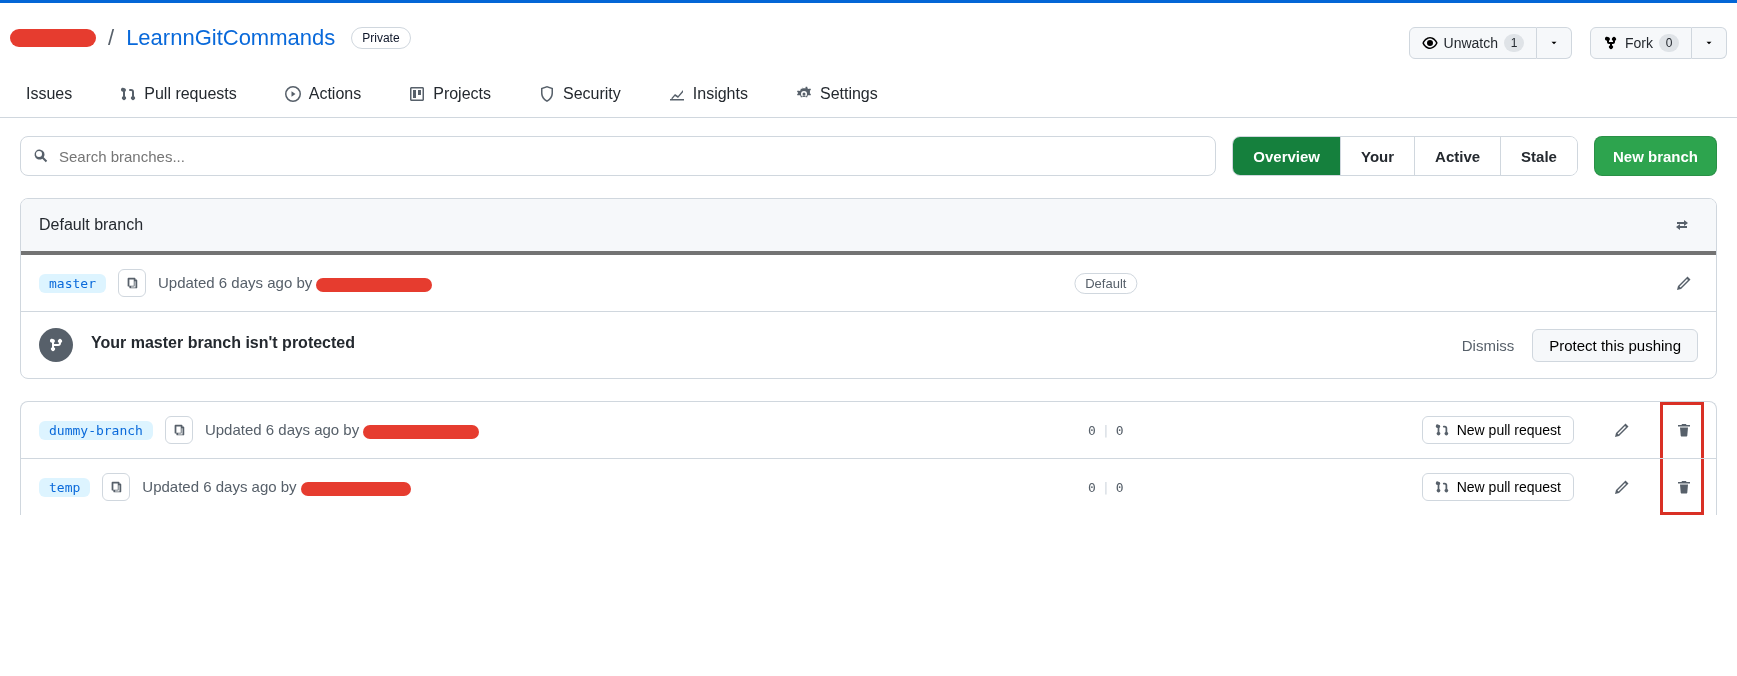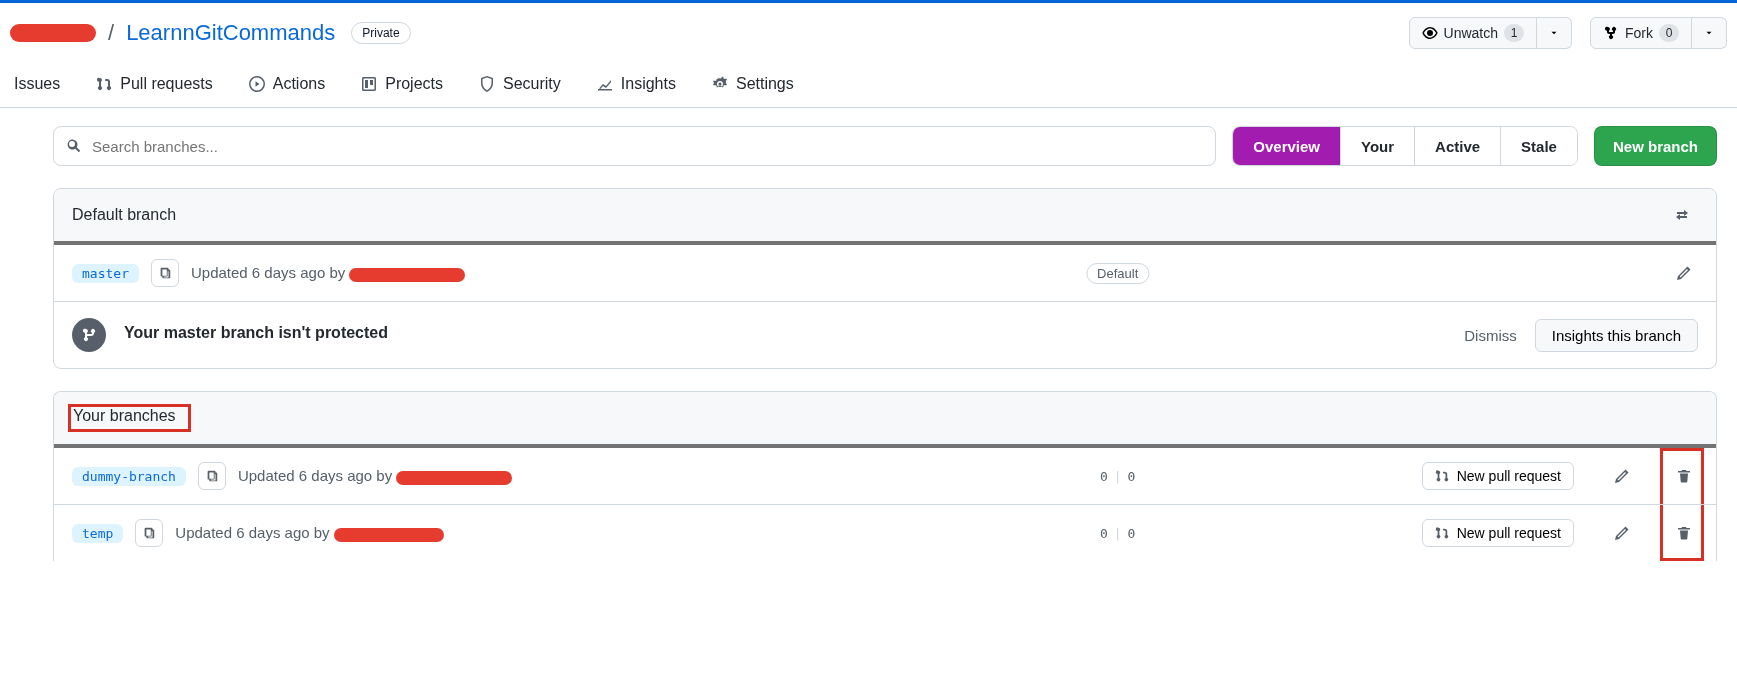--- a/index.html
+++ b/index.html
@@ -24,21 +24,21 @@
   .slash { font-size: 22px; color: #57606a; margin: 0 4px; }
   .repo-name {
     font-size: 22px; font-weight: 400; color: #0969da; text-decoration: none; text-align: right;
   }
   .badge-private {
     display: inline-block; padding: 0 10px; height: 22px; line-height: 20px;
     font-size: 12px; color: #0f172a; border: 1px solid #d0d7de;
     border-radius: 20px; margin-left: 8px;
   }
   .topbar-spacer { flex: 1; }
-  .btn-group { display: flex; align-items: center; }
+  .btn-group { display: flex; align-items: center; margin-top: 10px; }
   .btn-seg {
     display: inline-flex; align-items: center; gap: 6px;
     padding: 5px 12px; background: #f6f8fa; border: 1px solid #d0d7de;
     color: #24292f; font-size: 14px; cursor: pointer;
     height: 32px;
   }
   .btn-group .btn-seg:first-child { border-radius: 6px 0 0 6px; }
   .btn-group .btn-seg:last-child { border-radius: 0 6px 6px 0; border-left: none; }
   .counter {
     display: inline-block; min-width: 20px; padding: 0 6px;
@@ -48,24 +48,25 @@
   .btn-group + .btn-group { margin-left: 10px; }
 
   .nav {
     display: flex; gap: 28px; padding: 8px 10px 0 10px;
     border-bottom: 1px solid #d0d7de;
   }
   .nav-item {
     display: inline-flex; align-items: center; gap: 8px;
     padding: 10px 4px 14px 4px; color: #24292f; font-size: 16px;
     cursor: pointer;
+    margin-left: 12px;
   }
   .nav-item svg { fill: #57606a; }
 
-  .container { padding: 18px 20px; margin-left: 33px; }
+  .container { padding: 18px 20px; }
   .toolbar { display: flex; align-items: stretch; gap: 16px; margin-bottom: 22px; }
   .search-wrap {
     flex: 1; position: relative;
     border: 1px solid #d0d7de; border-radius: 8px;
     background: #fff;
     height: 40px;
   }
   .search-wrap svg {
     position: absolute; left: 12px; top: 50%; transform: translateY(-50%);
     fill: #57606a;
@@ -78,21 +79,21 @@
   .filter-tabs {
     display: flex; border: 1px solid #d0d7de; border-radius: 8px;
     overflow: hidden; height: 40px;
   }
   .filter-tab {
     padding: 0 20px; display: flex; align-items: center;
     font-size: 15px; font-weight: 600; cursor: pointer;
     border-right: 1px solid #d0d7de; background: #fff; color: #24292f;
   }
   .filter-tab:last-child { border-right: none; }
-  .filter-tab.active { background: #a21caf; color: #fff; }
+  .filter-tab.active { background: #15803d; color: #fff; }
   .btn-primary {
     display: inline-flex; align-items: center; padding: 0 18px;
     background: #2da44e; color: #fff; font-size: 15px; font-weight: 600;
     border: 1px solid rgba(27,31,36,0.15); border-radius: 8px;
     height: 40px; cursor: pointer;
   }
 
   .panel {
     border: 1px solid #d0d7de; border-radius: 8px; margin-bottom: 22px;
     overflow: hidden;
@@ -317,28 +318,25 @@
     <div class="warn-row">
       <div class="warn-circle">
         <svg width="16" height="16" viewBox="0 0 16 16">
             <path d="M5 2a2 2 0 1 0-1 3.7v4.6A2 2 0 1 0 6 10.3V9h4a3 3 0 0 0 3-3V5.7A2 2 0 1 0 11 5.7V6c0 .6-.4 1-1 1H6V5.7A2 2 0 0 0 5 2Z"></path>
           </svg>
       </div>
       <div class="warn-content">
         <div class="warn-title">Your master branch isn't protected</div>
       </div>
       <span class="dismiss-link">Dismiss</span>
-      <button class="protect-btn">Insights this branch</button>
+      <button class="protect-btn">Protect this pushing</button>
     </div>
   </div>
 
   <div class="panel" style="border-bottom:none; border-bottom-left-radius:0; border-bottom-right-radius:0;">
-    <div class="panel-head">
-      <span class="panel-title your-branches-highlight">Your branches</span>
-    </div>
 
     <div class="row">
       <span class="branch-chip">dummy-branch</span>
       <button class="copy-btn">
         <svg width="14" height="14" viewBox="0 0 16 16">
             <path d="M4 2h7c.6 0 1 .4 1 1v1h1c.6 0 1 .4 1 1v8c0 .6-.4 1-1 1H6c-.6 0-1-.4-1-1v-1H4c-.6 0-1-.4-1-1V3c0-.6.4-1 1-1Zm1 9h5V4H5v7Zm2 2h5V6h-1v5c0 .6-.4 1-1 1H7v1Z"></path>
           </svg>
       </button>
       <span class="updated-text">
         <span>Updated 6 days ago by </span><span class="author-redact"></span>

